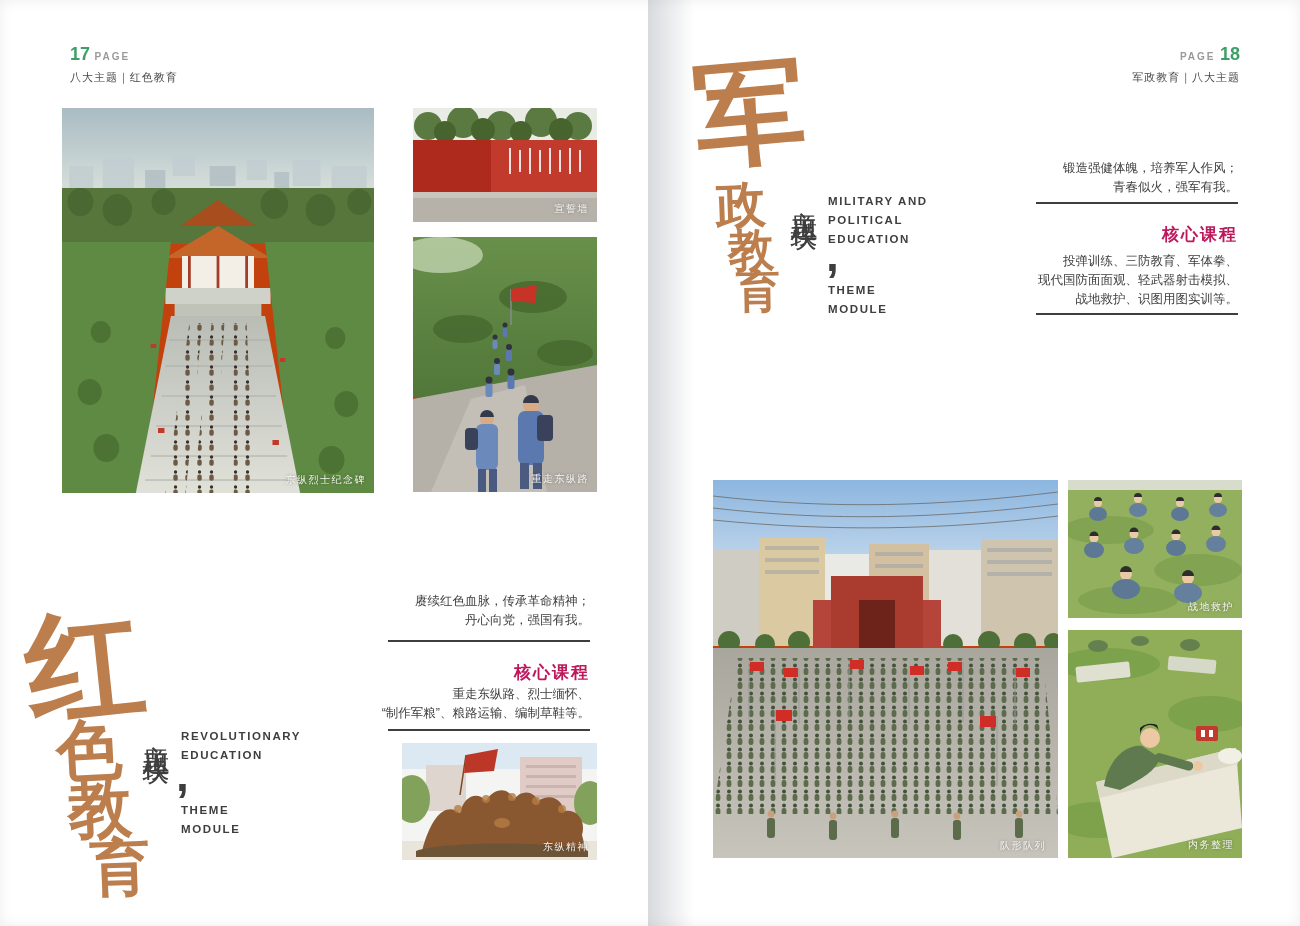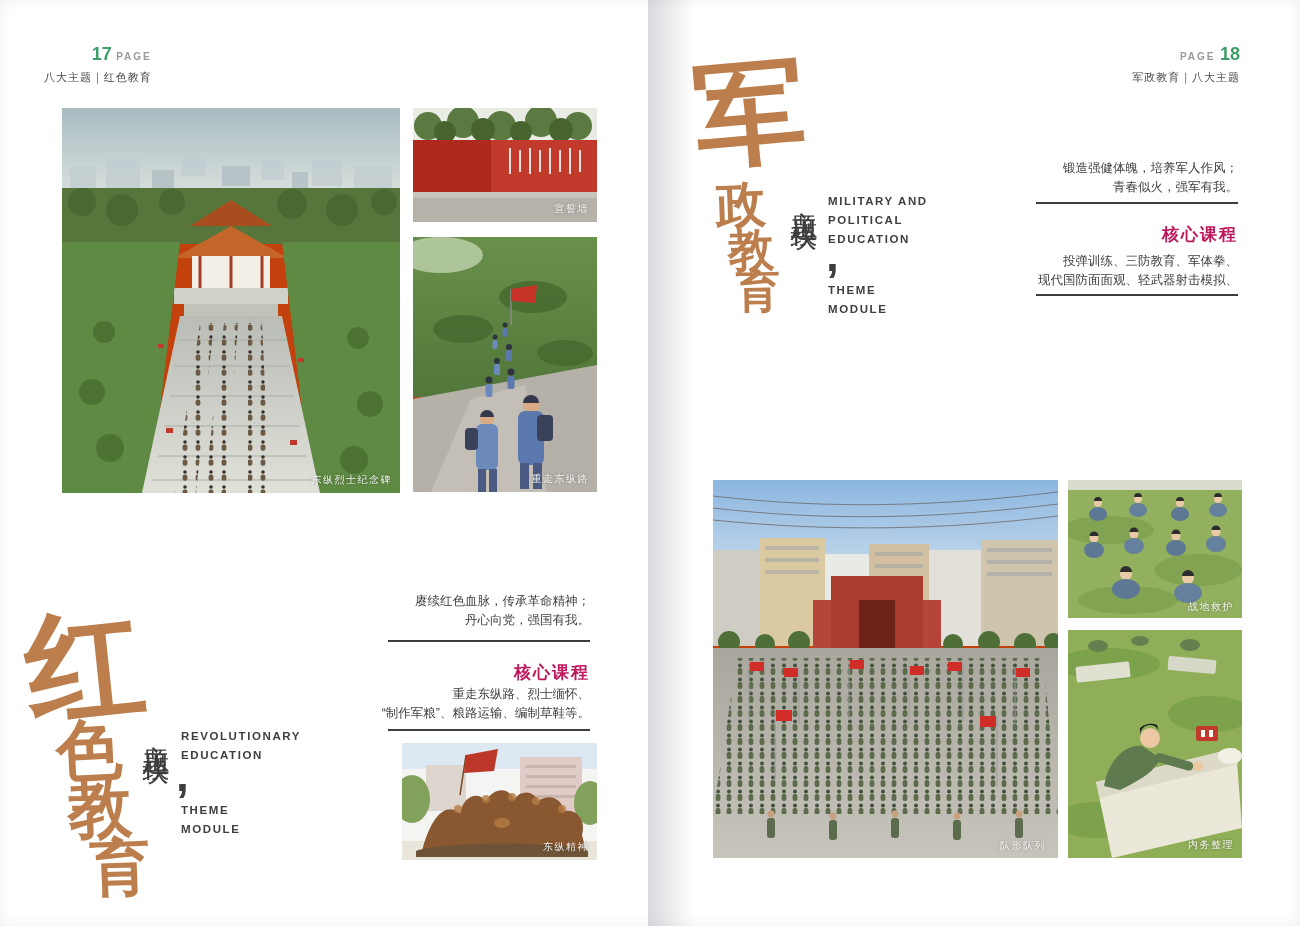--- a/index.html
+++ b/index.html
@@ -7,21 +7,21 @@
   .spread{position:relative;width:1300px;height:926px;background:#fff;overflow:hidden;
           box-shadow:inset 0 0 14px rgba(0,0,0,.07);}
   .page{position:absolute;top:0;width:650px;height:926px;}
   .page.left{left:0;}
   .page.right{left:650px;}
   .fold{position:absolute;left:648px;top:0;width:54px;height:926px;
         background:linear-gradient(to right,rgba(105,110,125,.26),rgba(255,255,255,0) 85%);}
 
   
   .pg-header{position:absolute;top:44px;}
-  .pg-header.hl{left:44px;text-align:right;}
+  .pg-header.hl{left:70px;text-align:left;}
   .pg-header.hr{right:60px;text-align:right;}
   .ph-num{font-size:18px;font-weight:700;color:#3e9e68;}
   .ph-label{font-size:10px;letter-spacing:2px;color:#9a9a9a;font-weight:600;}
   .ph-crumb{margin-top:5px;font-size:11px;letter-spacing:1px;color:#4b4b4b;}
 
   
   .photo{position:absolute;overflow:hidden;background:#c2410c;}
   .photo svg{display:block;width:100%;height:100%;}
   .caption{position:absolute;right:8px;bottom:6px;color:rgba(255,255,255,.92);
            font-size:10px;letter-spacing:1.5px;text-shadow:0 0 3px rgba(0,0,0,.4);}
@@ -56,21 +56,21 @@
   <div class="page left">
 
     <div class="pg-header hl">
       <div>
         <span class="ph-num">17</span>
         <span class="ph-label">PAGE</span>
       </div>
       <div class="ph-crumb">八大主题｜红色教育</div>
     </div>
 
-    <div class="photo" style="left:62px;top:108px;width:338px;height:385px;">
+    <div class="photo" style="left:62px;top:108px;width:312px;height:385px;">
       <svg viewBox="0 0 338 385" preserveAspectRatio="none">
         <defs>
           <linearGradient id="tSky" x1="0" y1="0" x2="0" y2="1">
             <stop offset="0" stop-color="#a9bcc3"></stop>
               <stop offset="1" stop-color="#e6eae3"></stop>
           </linearGradient>
           <linearGradient id="tStair" x1="0" y1="0" x2="0" y2="1">
             <stop offset="0" stop-color="#b9bdb6"></stop>
               <stop offset="1" stop-color="#e0e1d9"></stop>
           </linearGradient>
@@ -339,20 +339,21 @@
     <div class="textblock tr">
       <div class="intro">
         <div>锻造强健体魄，培养军人作风；</div>
         <div>青春似火，强军有我。</div>
       </div>
       <div class="rule r1" style="margin-top:5px;"></div>
       <div class="core-title">核心课程</div>
       <div class="core-lines" style="margin-top:6px;">
         <div>投弹训练、三防教育、军体拳、</div>
         <div>现代国防面面观、轻武器射击模拟、</div>
+        <div>战地救护、识图用图实训等。</div>
       </div>
       <div class="rule r2" style="margin-top:4px;"></div>
     </div>
 
     <div class="photo" style="left:63px;top:480px;width:345px;height:378px;">
       <svg viewBox="0 0 345 378" preserveAspectRatio="none">
         <defs>
           <linearGradient id="fSky" x1="0" y1="0" x2="0" y2="1">
             <stop offset="0" stop-color="#8cb6e0"></stop>
               <stop offset="1" stop-color="#d6e4ef"></stop>

